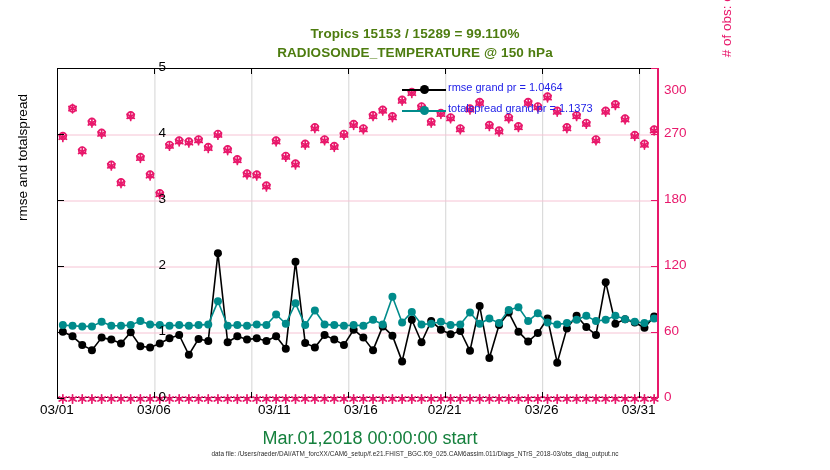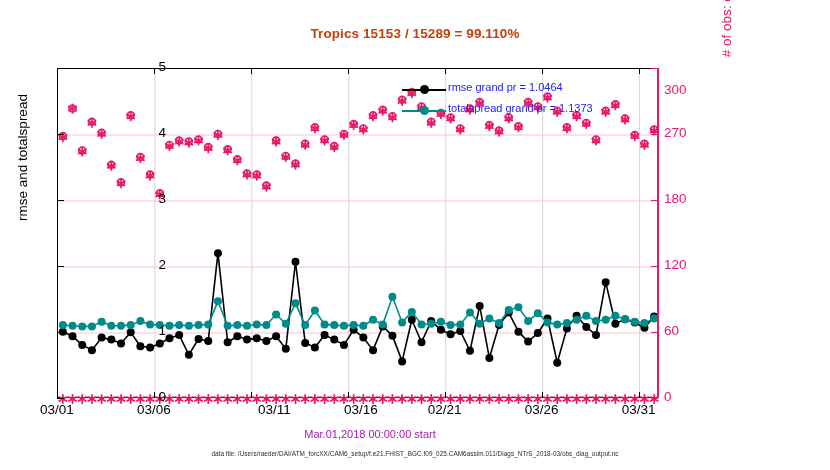--- a/index.html
+++ b/index.html
@@ -2,21 +2,21 @@
 <html><head>
 <meta charset="utf-8">
 <style>
   html,body{margin:0;padding:0;background:#ffffff;}
   body{width:830px;height:470px;overflow:hidden;
        font-family:"Liberation Sans","DejaVu Sans",sans-serif;
        -webkit-font-smoothing:antialiased;}
   #fig{position:relative;width:830px;height:470px;background:#fff;}
 
   .ttl{position:absolute;left:0;width:830px;text-align:center;
-       font-weight:bold;color:#c2410c;font-size:13.5px;letter-spacing:.1px;}
+       font-weight:bold;color:#4d7c0f;font-size:13.5px;letter-spacing:.1px;}
   #title1{top:26px;}
   #title2{top:45px;}
 
   #plotbox{position:absolute;left:57px;top:68px;width:601px;height:330px;
            border:1.3px solid #000;box-sizing:border-box;background:transparent;}
 
   .ytickL{position:absolute;right:664px;width:40px;text-align:right;
           color:#000;font-size:13.5px;transform:translateY(-9px);}
   .ytickR{position:absolute;left:664px;width:44px;text-align:left;
           color:#E8186B;font-size:13.5px;transform:translateY(-9px);}
@@ -27,39 +27,40 @@
          color:#000;font-size:13.5px;}
   .tickmarkX{position:absolute;top:392px;width:1.3px;height:6px;background:#000;}
   .tickmarkXt{position:absolute;top:68px;width:1.3px;height:6px;background:#000;}
 
   #ylabelL{position:absolute;left:-128px;top:150px;width:300px;text-align:center;
            color:#000;font-size:13.5px;transform:rotate(-90deg);transform-origin:center;}
   #ylabelR{position:absolute;left:718px;top:110px;width:320px;text-align:center;
            color:#E8186B;font-size:13.5px;transform:rotate(-90deg);transform-origin:left top;}
 
   #xlabel{position:absolute;left:0;width:740px;top:428px;text-align:center;
-          color:#a21caf;font-size:11px;}
+          color:#15803d;font-size:18px;}
   #datafile{position:absolute;left:0;width:830px;top:450px;text-align:center;
             color:#2b2b2b;font-size:6.4px;letter-spacing:.05px;}
 
   #legend{position:absolute;left:400px;top:80px;width:250px;}
   .legrow{position:relative;height:21px;}
   .legtxt{position:absolute;left:48px;top:1px;color:#2222E8;font-size:11px;
           white-space:nowrap;}
   .legline{position:absolute;left:2px;top:9px;width:44px;height:2px;}
   .legdot{position:absolute;top:5px;width:9px;height:9px;border-radius:50%;}
 
   svg{position:absolute;left:0;top:0;overflow:visible;}
 </style>
 </head>
 <body>
 
 <div id="fig">
 
   <div class="ttl" id="title1">Tropics 15153 / 15289 = 99.110%</div>
+  <div class="ttl" id="title2">RADIOSONDE_TEMPERATURE @ 150 hPa</div>
 
   <div id="plotbox">
     <svg id="grid-layer" width="601" height="330">
         <line x1="96.93548387096774" y1="0" x2="96.93548387096774" y2="330" stroke="#d4d4d4" stroke-width="1"></line>
         <line x1="193.8709677419355" y1="0" x2="193.8709677419355" y2="330" stroke="#d4d4d4" stroke-width="1"></line>
         <line x1="290.80645161290323" y1="0" x2="290.80645161290323" y2="330" stroke="#d4d4d4" stroke-width="1"></line>
         <line x1="387.741935483871" y1="0" x2="387.741935483871" y2="330" stroke="#d4d4d4" stroke-width="1"></line>
         <line x1="484.67741935483866" y1="0" x2="484.67741935483866" y2="330" stroke="#d4d4d4" stroke-width="1"></line>
         <line x1="581.6129032258065" y1="0" x2="581.6129032258065" y2="330" stroke="#d4d4d4" stroke-width="1"></line>
         <line x1="0" y1="264" x2="601" y2="264" stroke="#f6c3d4" stroke-width="1"></line>

